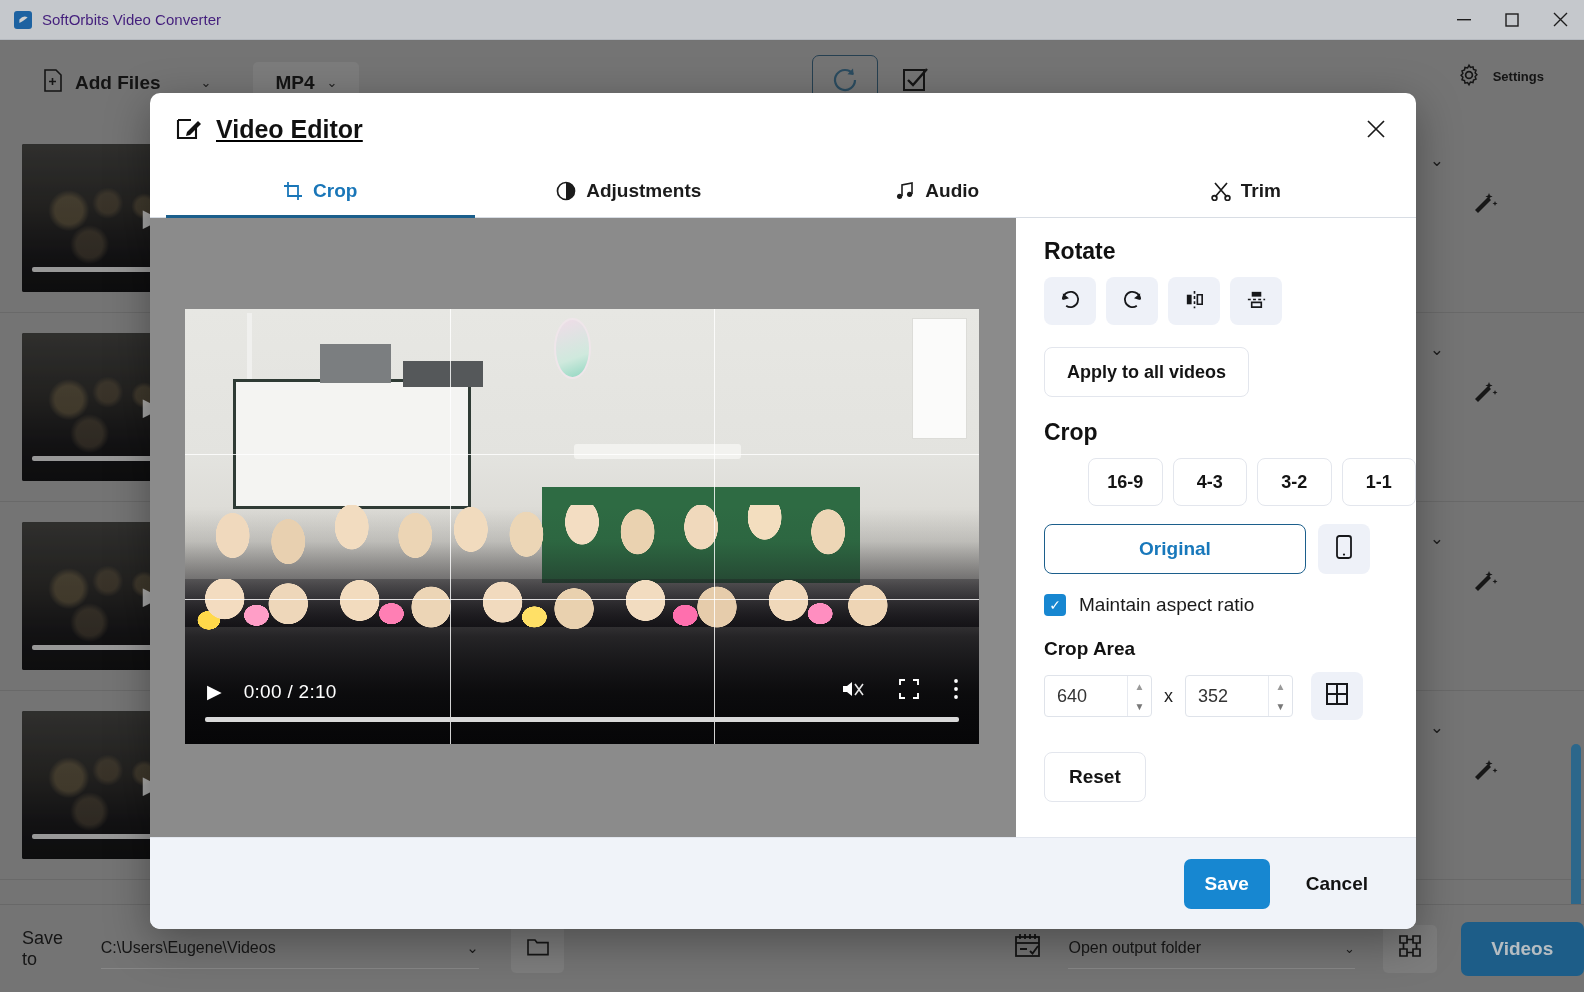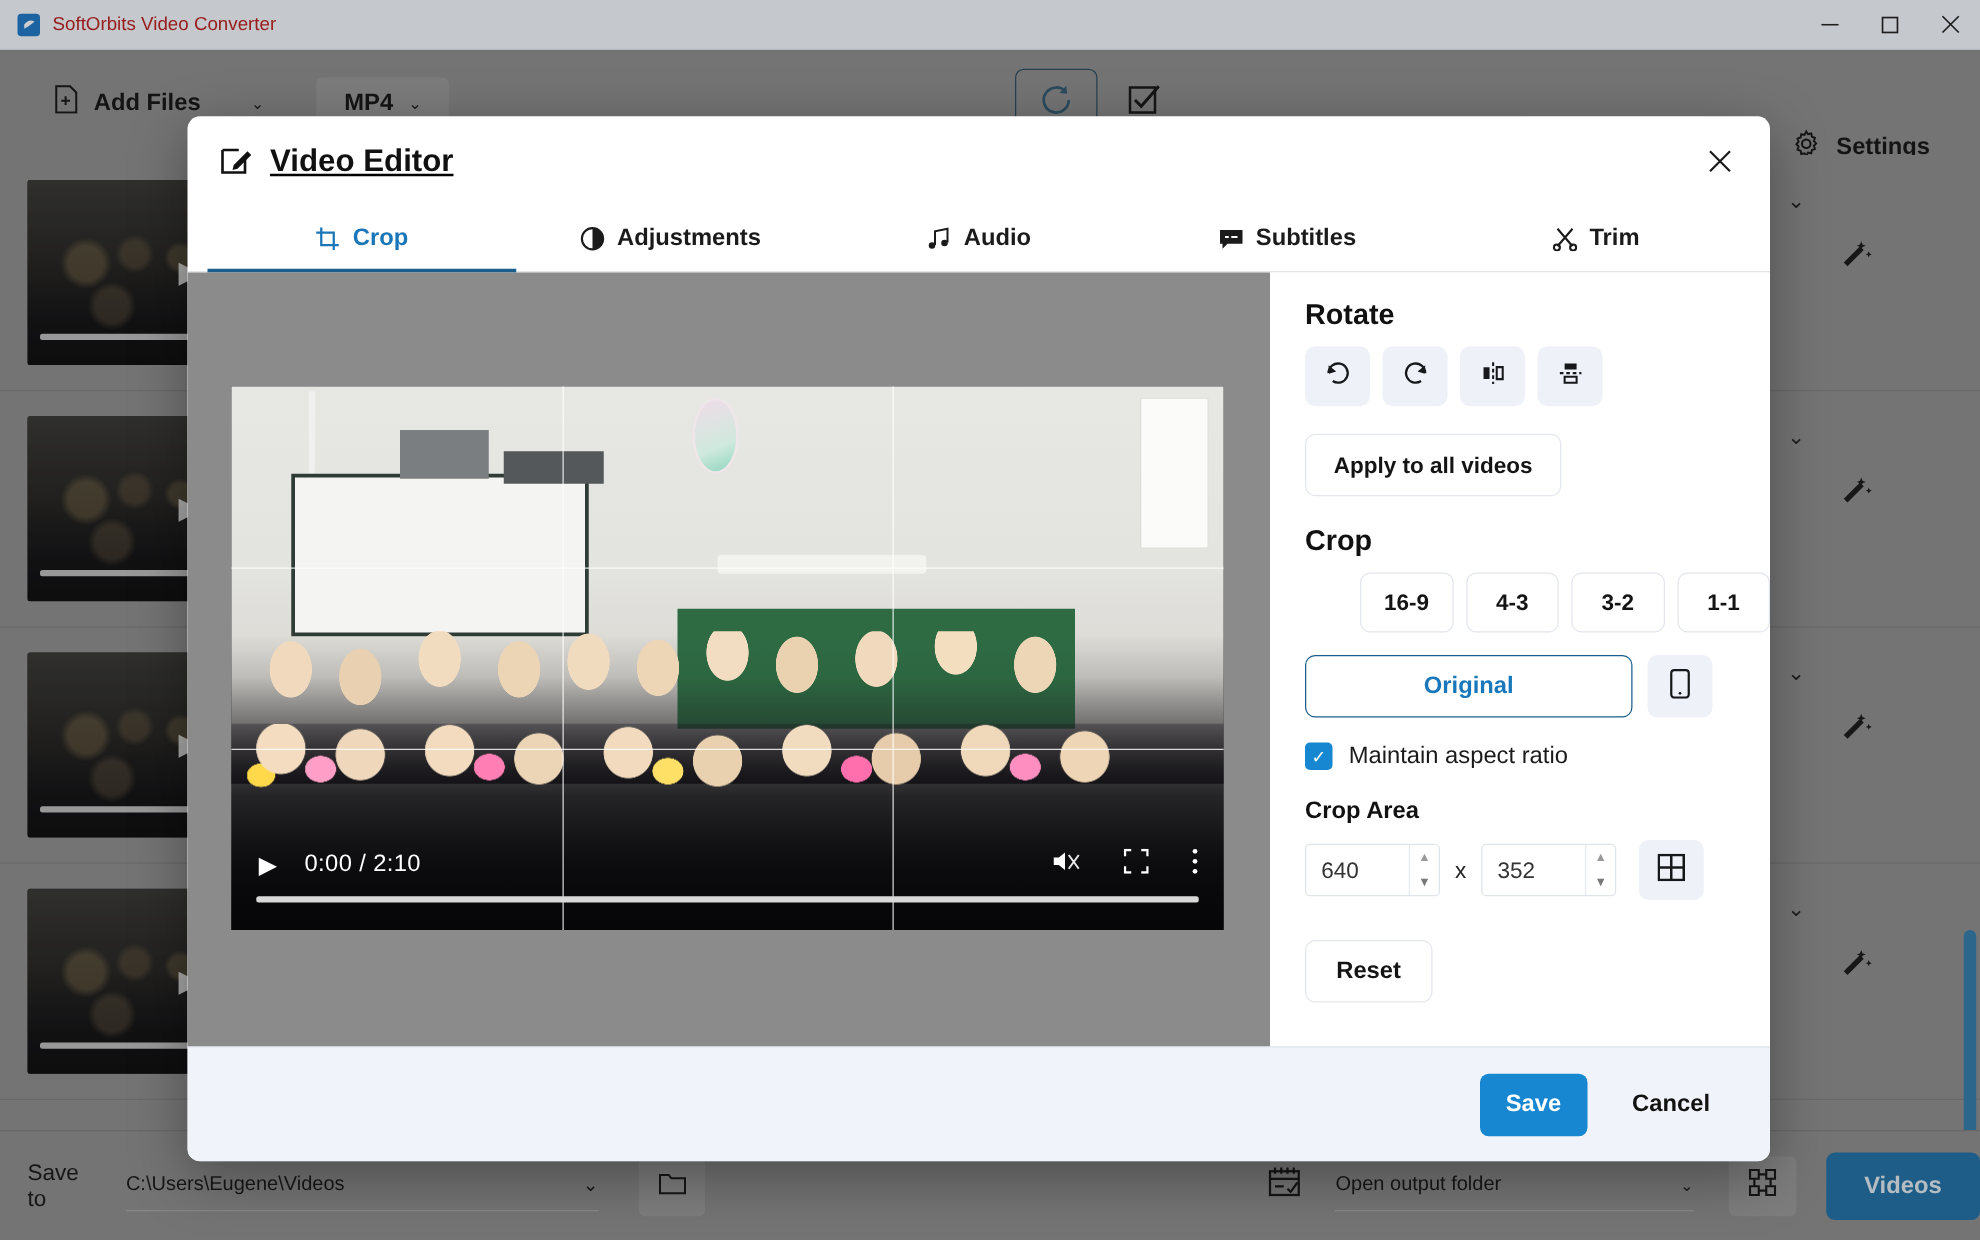--- a/index.html
+++ b/index.html
@@ -24,21 +24,21 @@
     background: #f3f6fb;
     display: flex; align-items: center;
     border-bottom: 1px solid #dfe4ec;
   }
   .tb-icon {
     width: 18px; height: 18px; margin-left: 14px; margin-right: 10px;
     background: #1b74c4; border-radius: 3px;
     display: flex; align-items: center; justify-content: center;
     color: #fff; font-size: 11px; line-height: 1;
   }
-  #titlebar-text { font-size: 15px; color: #b91c1c; }
+  #titlebar-text { font-size: 15px; color: #4c1d95; }
   .tb-spacer { flex: 1; }
   .tb-btn {
     width: 48px; height: 39px;
     display: flex; align-items: center; justify-content: center;
     font-size: 16px; color: #1c1c1c;
   }
   .tb-btn svg { display:block; }
 
   
   #main-toolbar {
@@ -67,21 +67,21 @@
     width: 66px; height: 54px; border: 1px solid #27485e; border-radius: 7px;
     display: flex; align-items: center; justify-content: center;
   }
   #select-all-btn {
     width: 48px; height: 52px;
     display: flex; align-items: center; justify-content: center;
   }
   #settings-btn {
     position: absolute; right: 40px; top: 22px;
     display: flex; align-items: center; gap: 12px;
-    font-size: 19px; font-weight: bold; color: #101010; margin-top: 40px;
+    font-size: 13px; font-weight: bold; color: #101010;
   }
 
   
   #file-list {
     position: absolute; top: 124px; left: 0;
     width: 1584px; height: 780px;
     background: #8b8b8b;
     overflow: hidden;
   }
   .file-row {
@@ -678,29 +678,20 @@
       </div>
       <div class="tab">
         <span>
           <svg width="20" height="20" viewBox="0 0 20 20">
               <path d="M7 15 V4 l10-2 v11" fill="none" stroke="#1b1b1b" stroke-width="1.6"></path>
               <circle cx="4.6" cy="15.3" r="2.6" fill="#1b1b1b"></circle>
               <circle cx="14.6" cy="13.3" r="2.6" fill="#1b1b1b"></circle>
             </svg>
         </span>
         <span>Audio</span>
-      </div>
-      <div class="tab">
-        <span>
-          <svg width="20" height="17" viewBox="0 0 20 17">
-              <path d="M1 1 h18 v11 h-12 l-4 4 v-4 h-2 z" fill="#1b1b1b"></path>
-              <path d="M5 6.5 h3 M10 6.5 h5" stroke="#fff" stroke-width="1.6"></path>
-            </svg>
-        </span>
-        <span>Subtitles</span>
       </div>
       <div class="tab">
         <span>
           <svg width="20" height="20" viewBox="0 0 20 20">
               <path d="M4 2 L16 16 M16 2 L4 16" stroke="#1b1b1b" stroke-width="1.7" fill="none"></path>
               <circle cx="3.5" cy="17" r="2.4" fill="none" stroke="#1b1b1b" stroke-width="1.7"></circle>
               <circle cx="16.5" cy="17" r="2.4" fill="none" stroke="#1b1b1b" stroke-width="1.7"></circle>
             </svg>
         </span>
         <span>Trim</span>

